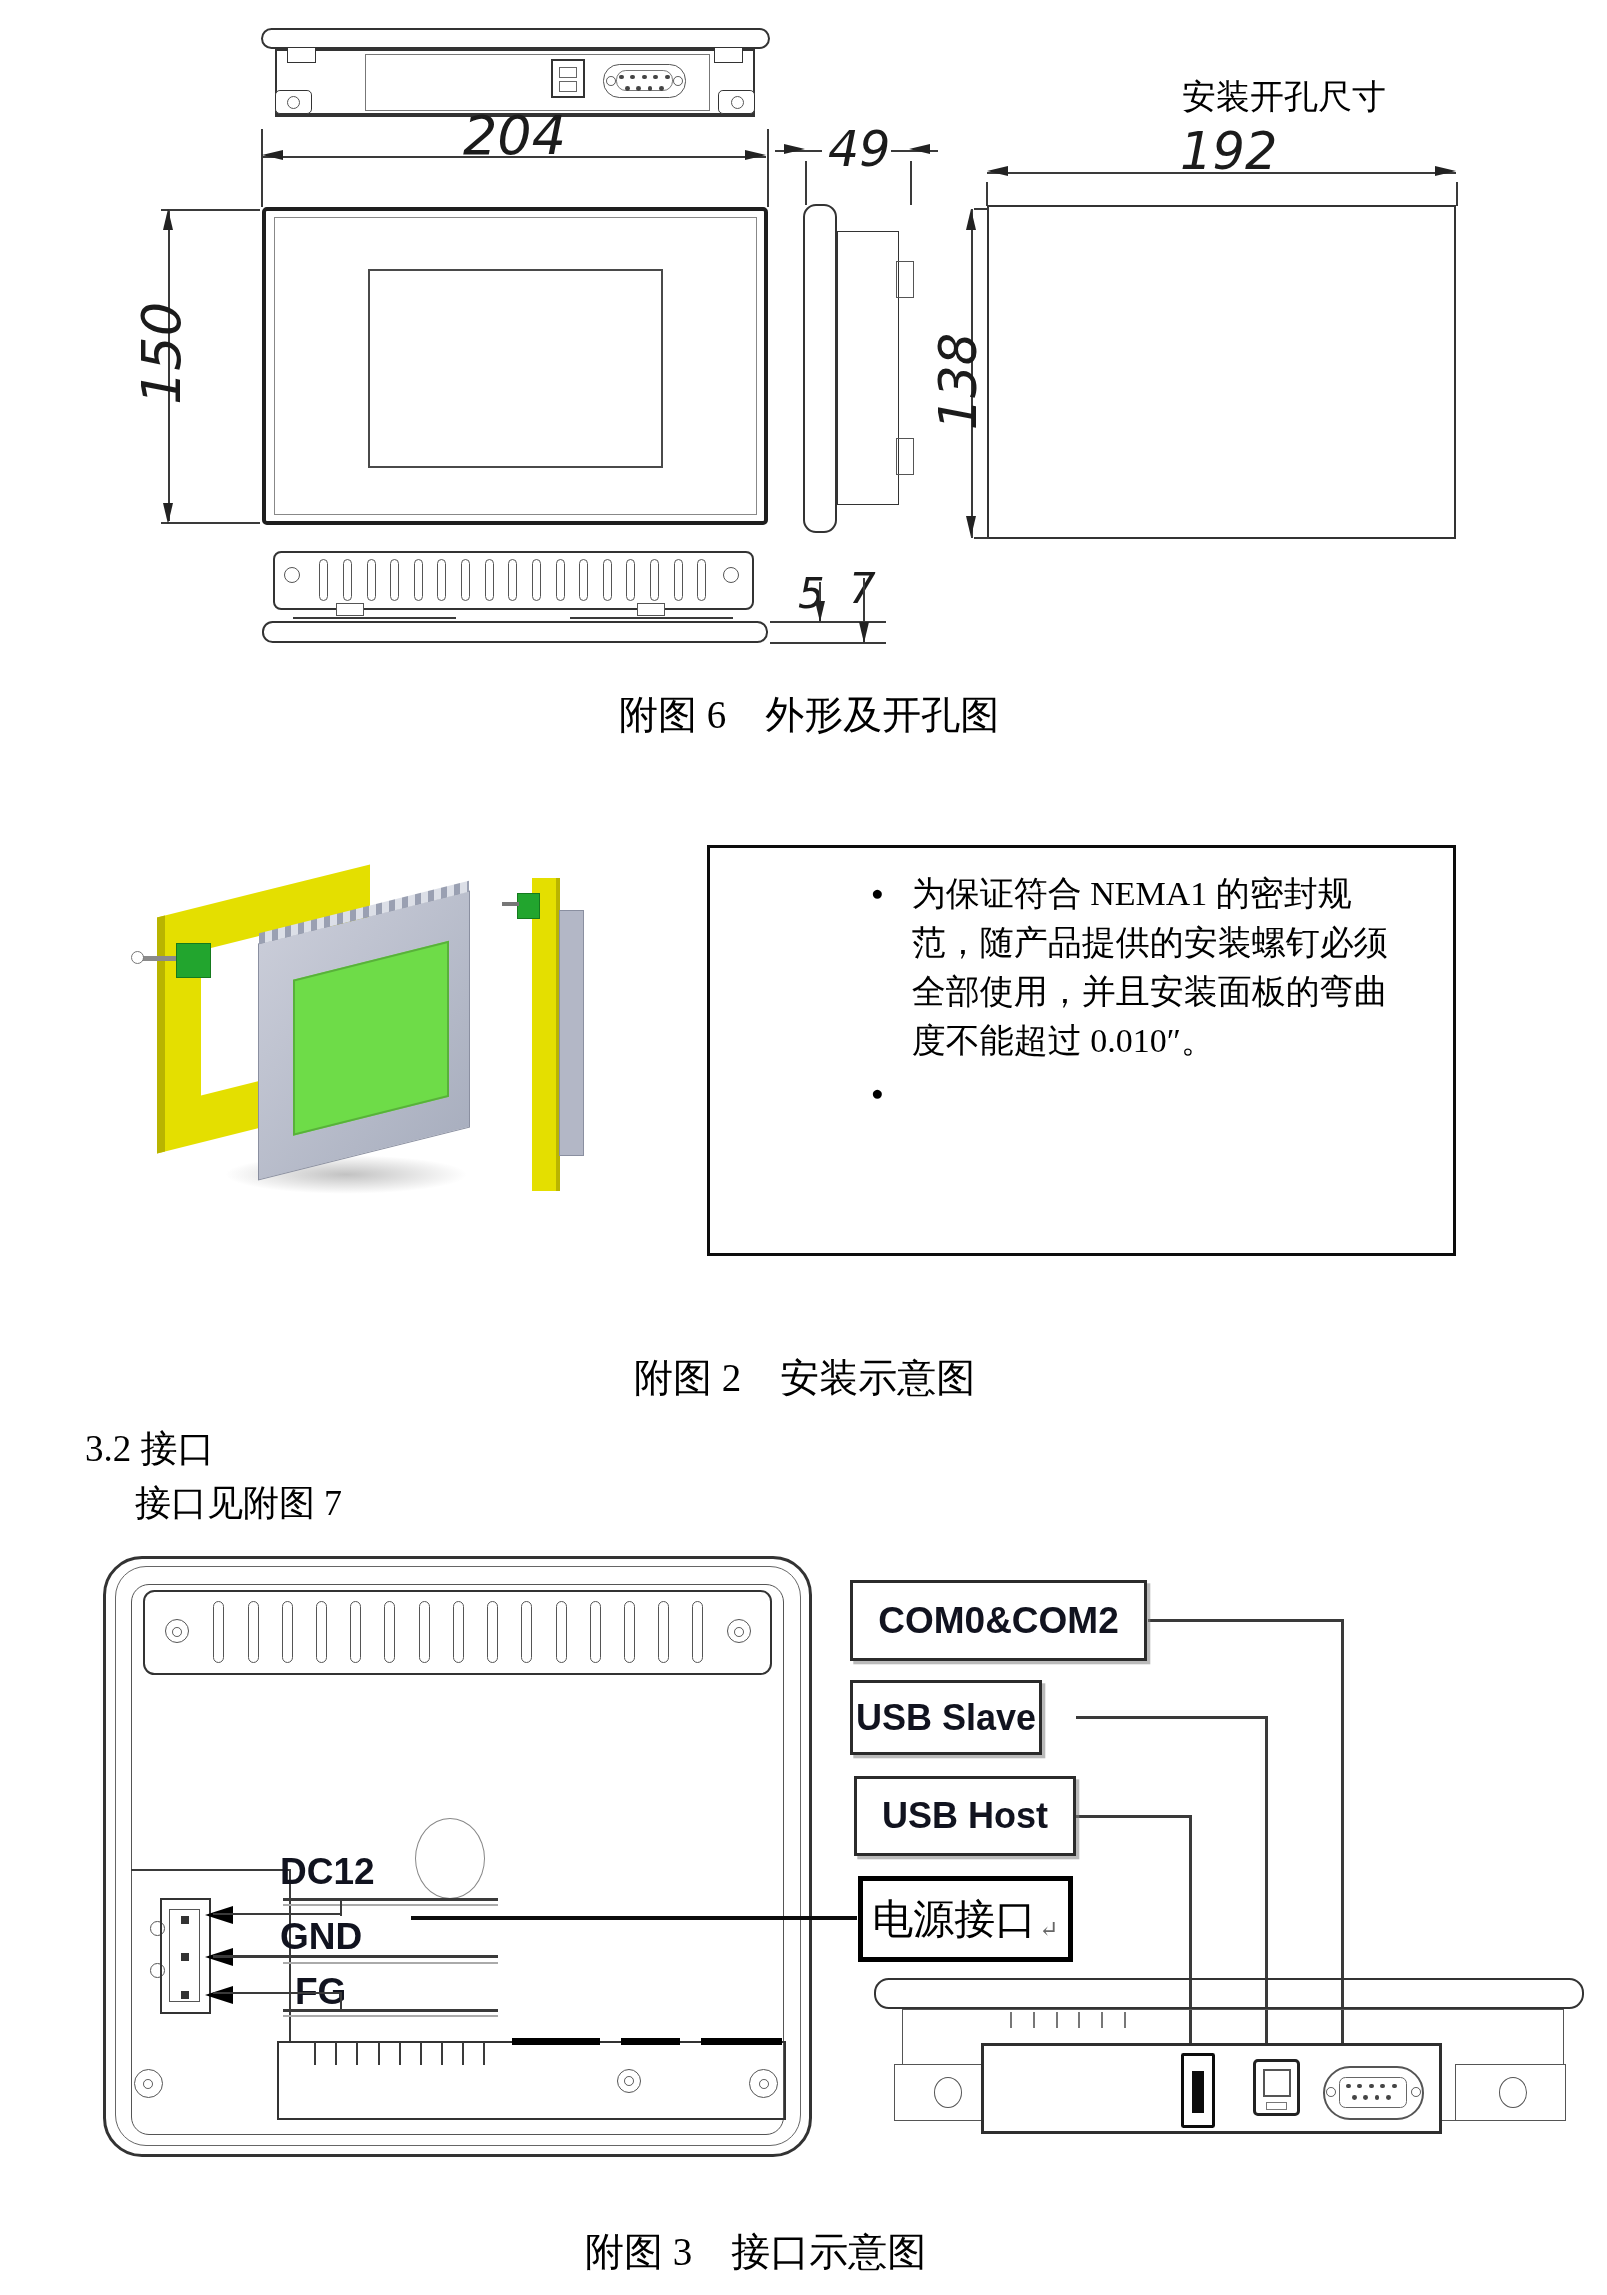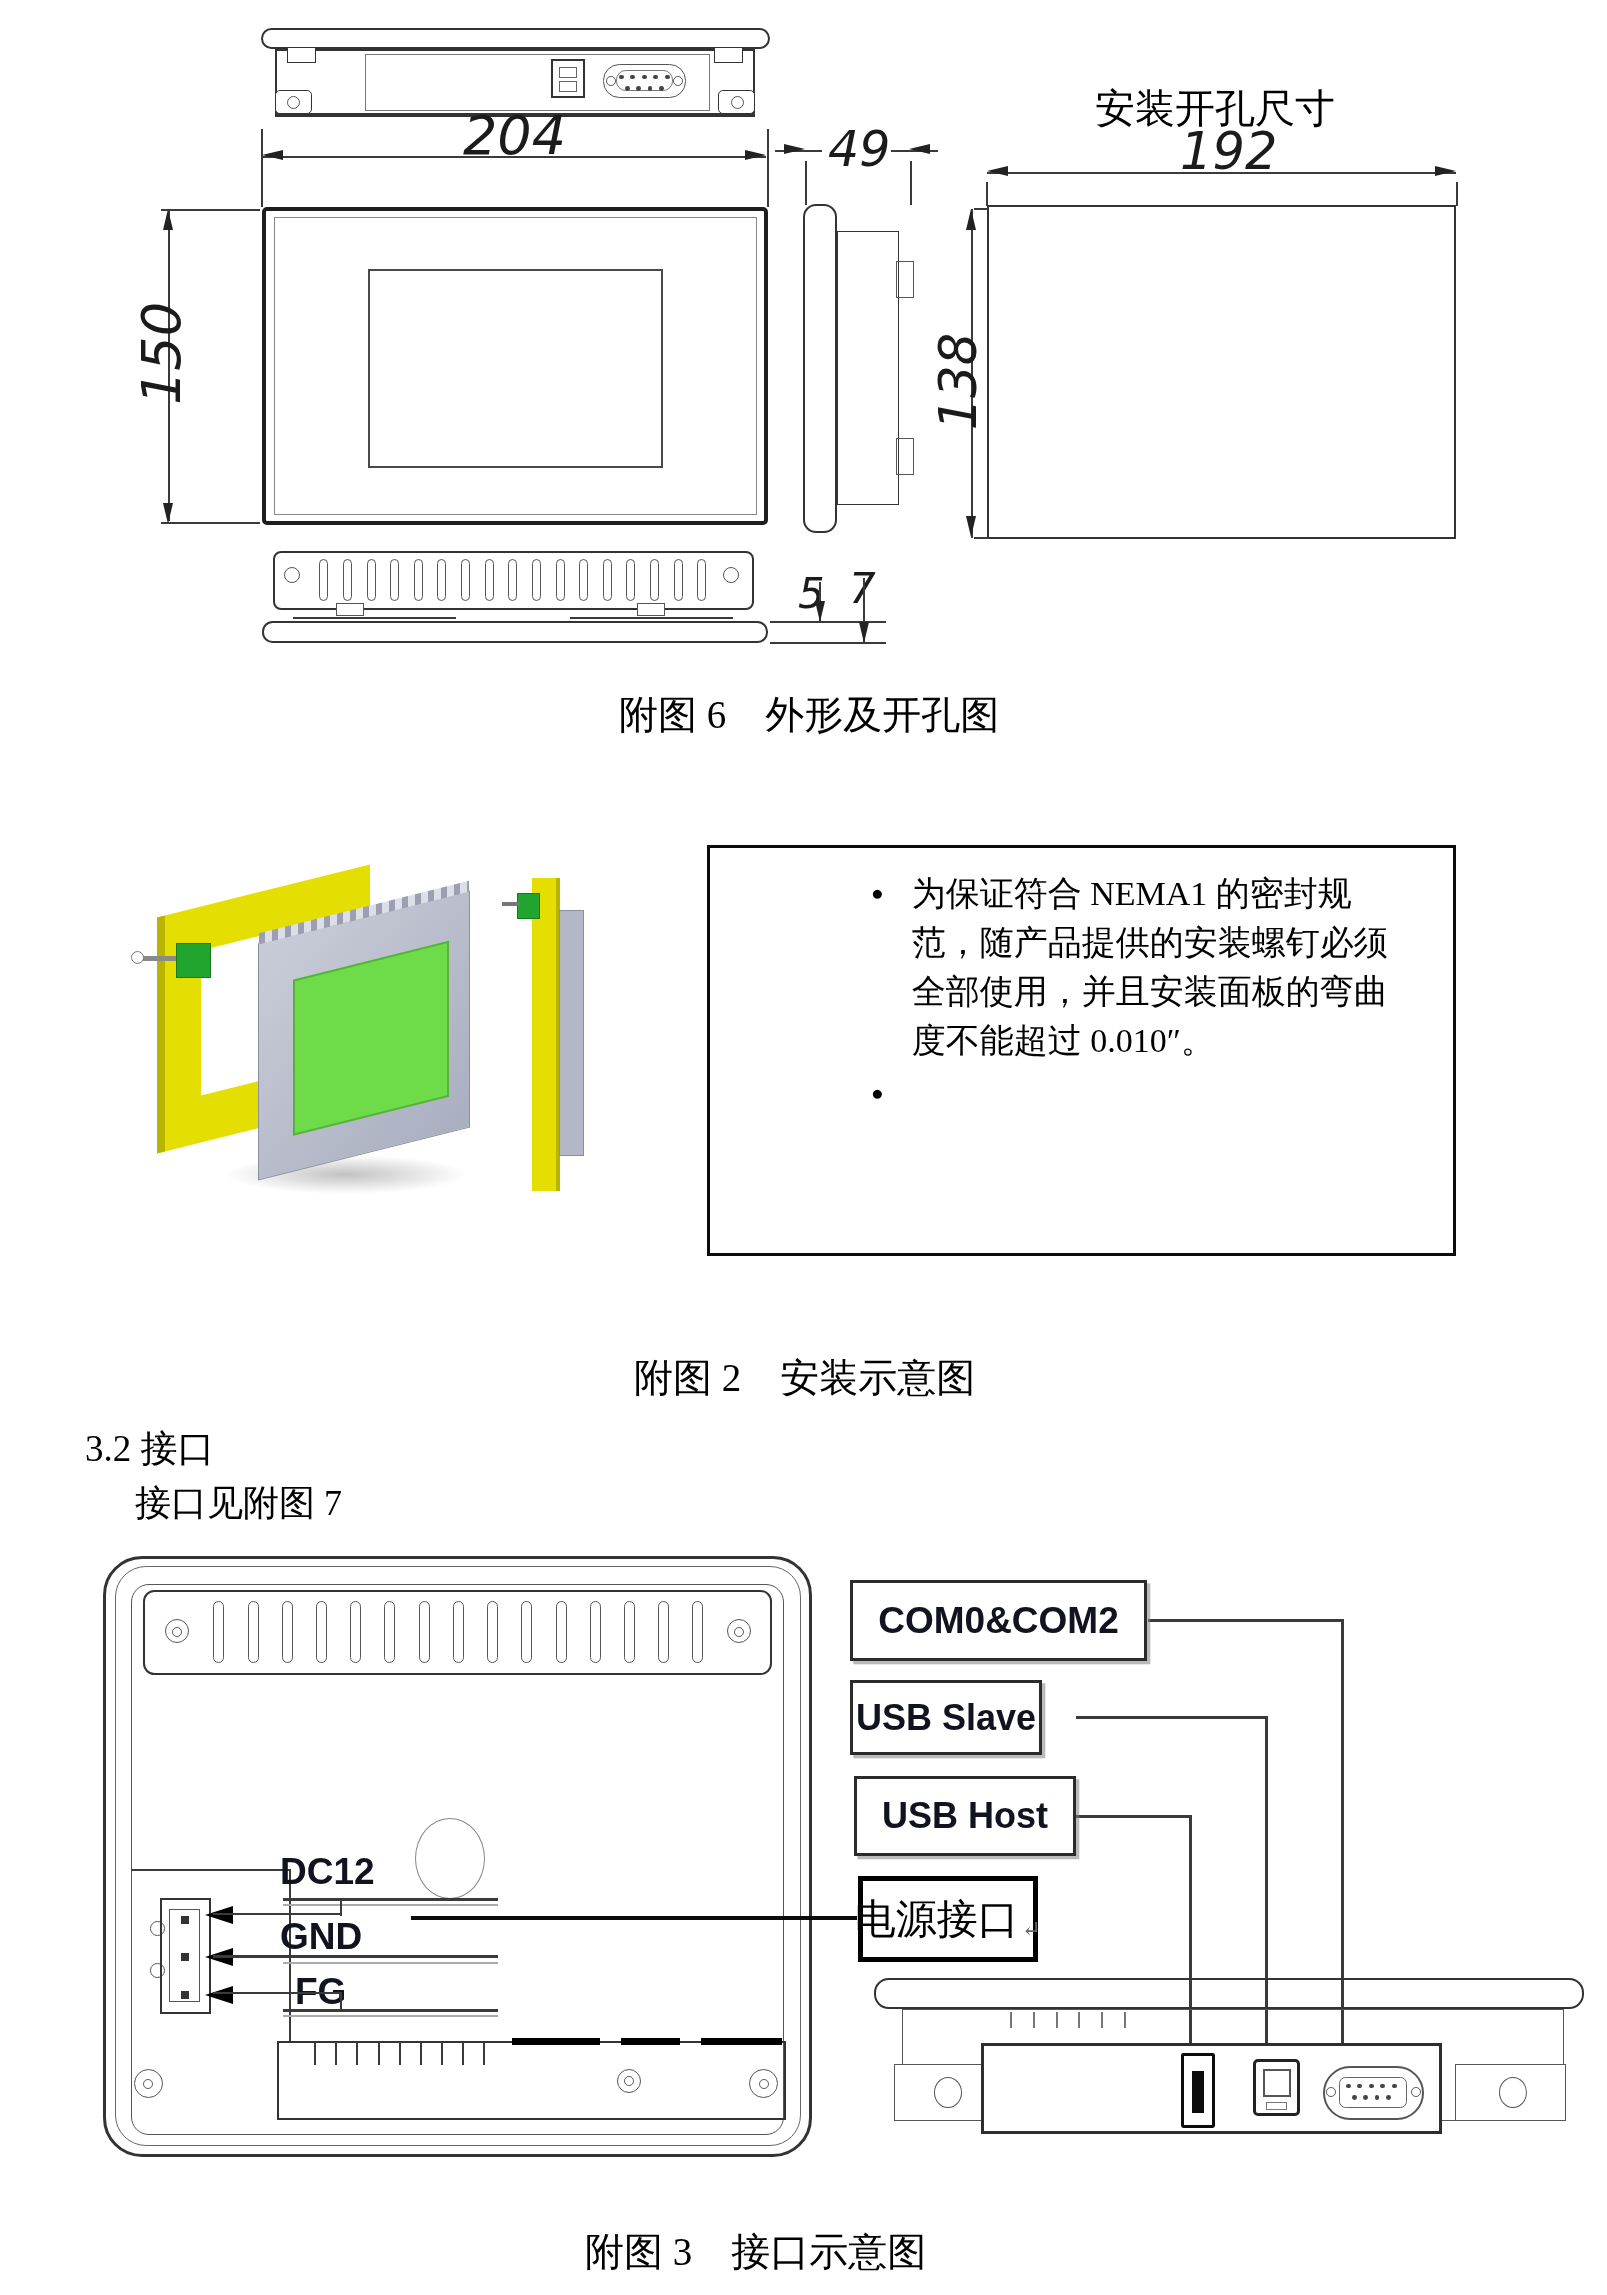--- a/index.html
+++ b/index.html
@@ -95,21 +95,21 @@
     <div class="arr arr-l" style="left:909px;top:144px"></div>
     <div class="ln" style="left:805px;top:161px;width:1.6px;height:44px"></div>
     <div class="ln" style="left:910px;top:161px;width:1.6px;height:44px"></div>
     <div class="b" style="left:803px;top:204px;width:34px;height:329px;border-radius:13px"></div>
     <div class="b" style="left:837px;top:231px;width:62px;height:274px;border-width:1.6px"></div>
     <div class="b" style="left:896px;top:261px;width:18px;height:37px;border-width:1.6px;border-color:#555"></div>
     <div class="b" style="left:896px;top:438px;width:18px;height:37px;border-width:1.6px;border-color:#555"></div>
   </div>
 
   <div class="abs">
-    <div class="cjk" style="left:1044px;top:81px;width:342px;text-align:center;font-size:40px">安装开孔尺寸</div>
+    <div class="cjk" style="left:1044px;top:74px;width:342px;text-align:right;font-size:34px">安装开孔尺寸</div>
     <div class="cad" style="left:1180px;top:122px;font-size:51px">192</div>
     <div class="ln" style="left:987px;top:172px;width:469px;height:1.6px"></div>
     <div class="arr arr-l" style="left:987px;top:166px"></div>
     <div class="arr arr-r" style="left:1435px;top:166px"></div>
     <div class="ln" style="left:986px;top:182px;width:1.6px;height:24.4px"></div>
     <div class="ln" style="left:1456px;top:182px;width:1.6px;height:24.4px"></div>
     <div class="b" style="left:987px;top:205px;width:469px;height:334px"></div>
     <div class="ln" style="left:974px;top:208px;width:14.7px;height:1.6px"></div>
     <div class="ln" style="left:974px;top:537px;width:14.7px;height:1.6px"></div>
     <div class="ln" style="left:971px;top:209px;width:1.6px;height:329px"></div>
@@ -296,21 +296,21 @@
 
   <div class="cbox" style="left:850px;top:1580px;width:297px;height:81px">
     <span class="blab" style="position:static;font-size:37px">COM0&amp;COM2</span>
   </div>
   <div class="cbox" style="left:850px;top:1680px;width:192px;height:75px">
     <span class="blab" style="position:static;font-size:36px">USB Slave</span>
   </div>
   <div class="cbox" style="left:854px;top:1776px;width:222px;height:80px">
     <span class="blab" style="position:static;font-size:36px">USB Host</span>
   </div>
-  <div class="cbox" style="left:858px;top:1876px;width:180px;height:86px;border-width:5.7px;border-color:#000;box-shadow:none">
+  <div class="cbox" style="left:858px;top:1876px;width:215px;height:86px;border-width:5.7px;border-color:#000;box-shadow:none">
     <span class="cjk" style="position:static;font-size:41px">电源接口</span>
     <span style="font-size:23px;color:#666;margin-left:3.3px;margin-top:21px">↵</span>
   </div>
 
   <div class="abs">
     <div class="b" style="left:874px;top:1978px;width:710px;height:31px;border-radius:14.7px"></div>
     <div class="b" style="left:902px;top:2009px;width:662px;height:112px;border-width:1.6px;border-color:#555"></div>
     <div class="b" style="left:894px;top:2064px;width:111px;height:57px;border-width:1.6px;border-color:#555;background:#fff"></div>
     <div class="b" style="left:1455px;top:2064px;width:111px;height:57px;border-width:1.6px;border-color:#555;background:#fff"></div>
     <div class="circ" style="left:934px;top:2077px;width:28px;height:31px"></div>

